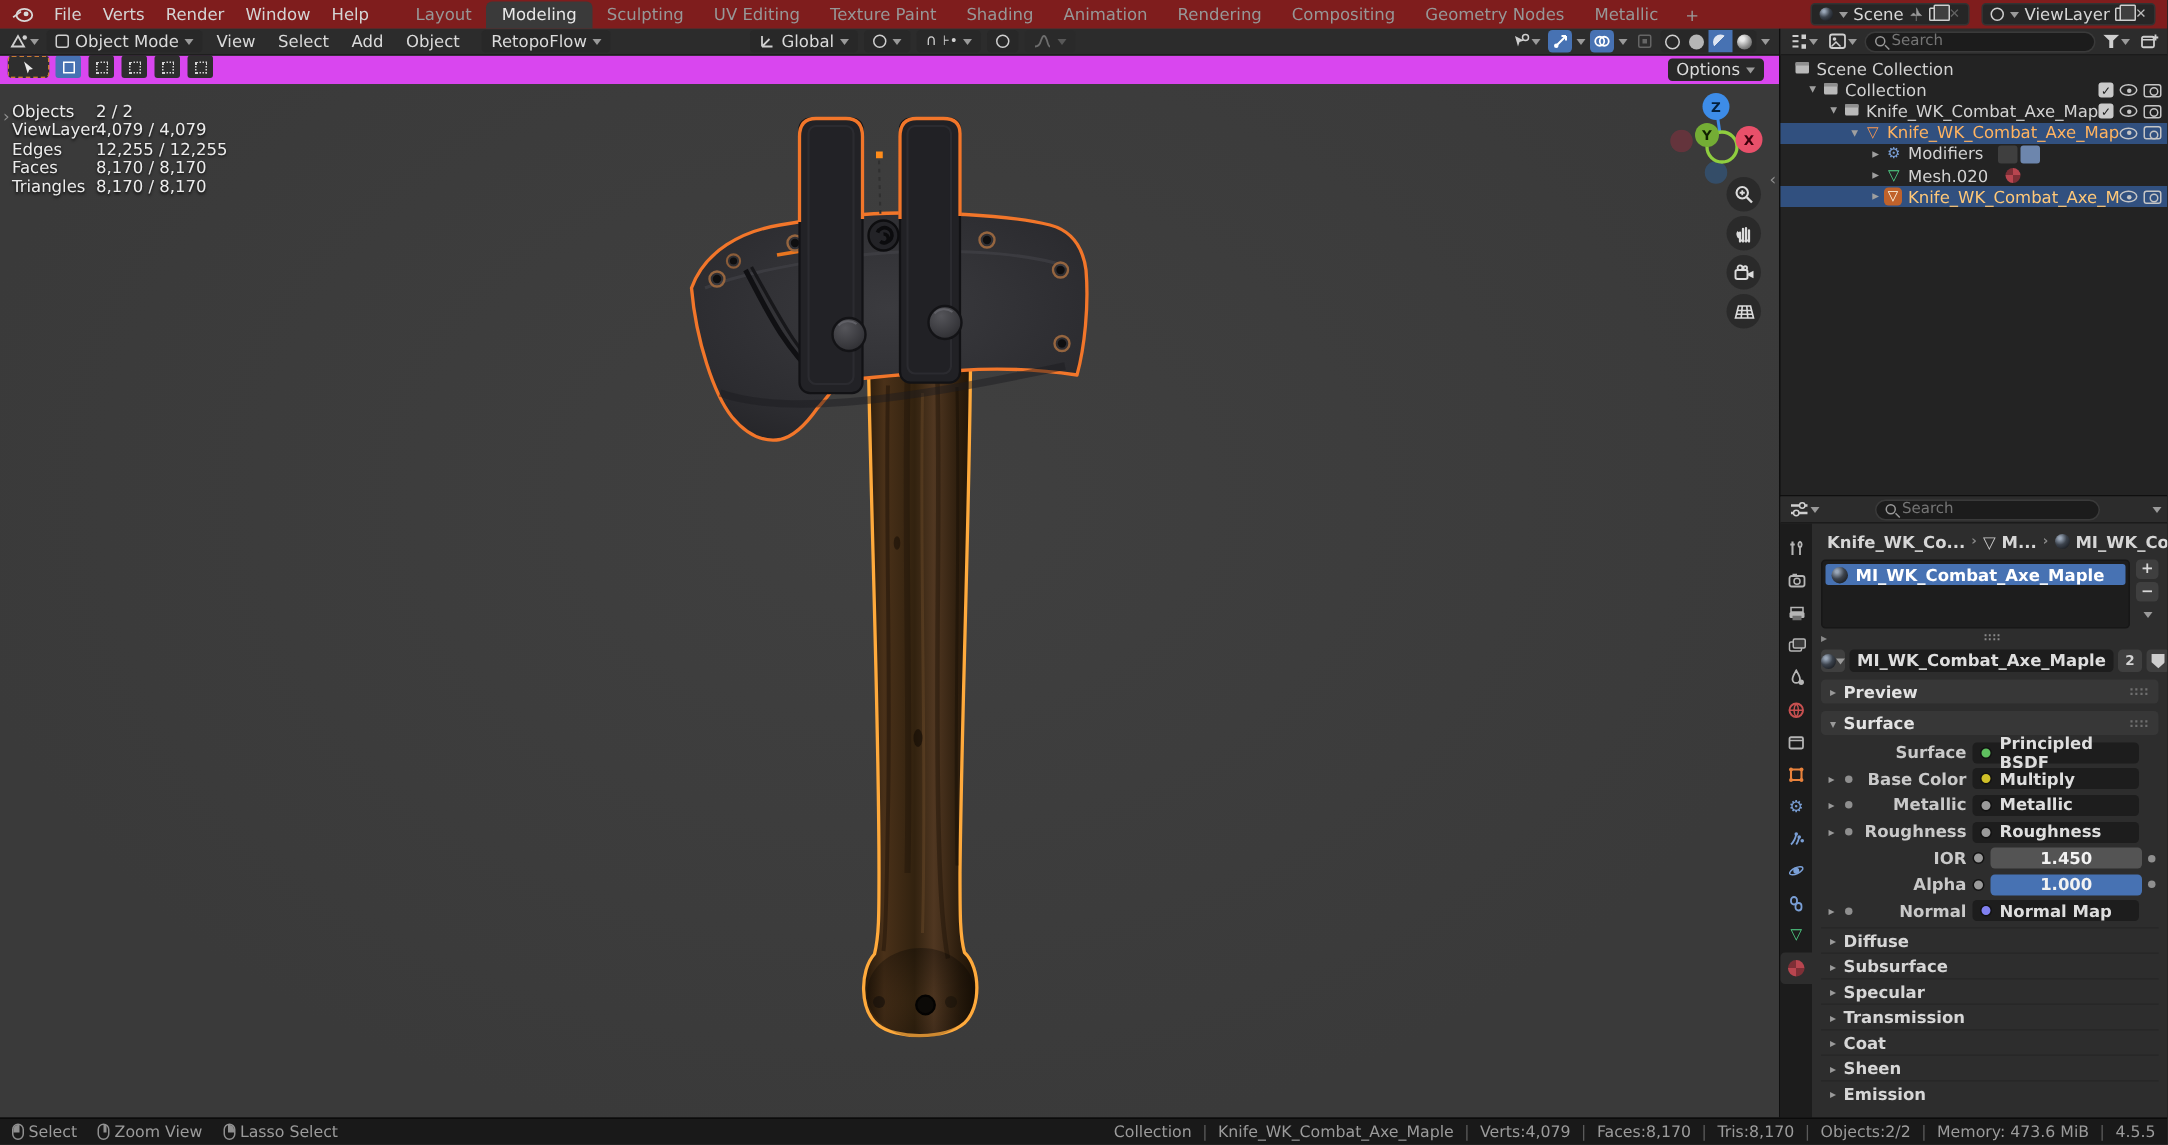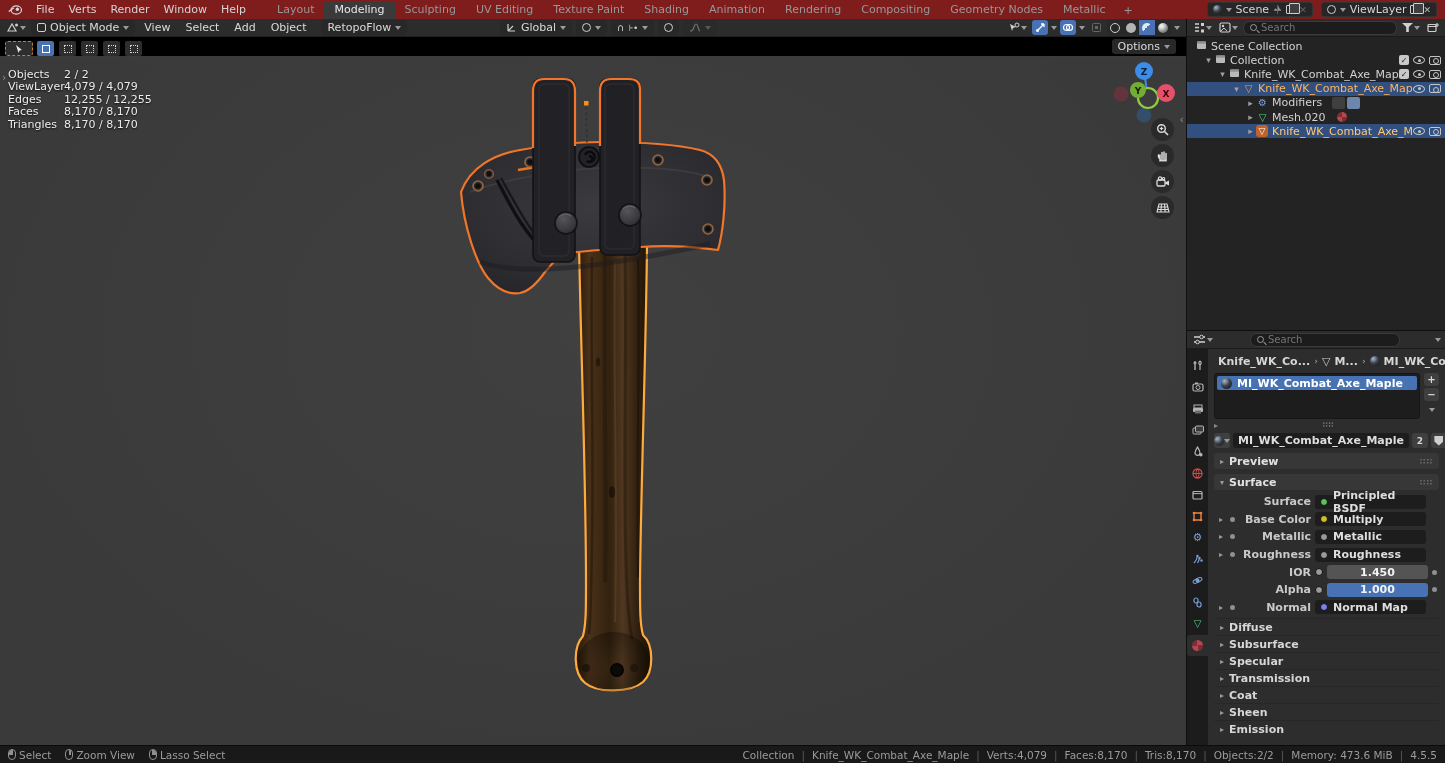--- a/index.html
+++ b/index.html
@@ -18,21 +18,21 @@
   .tab-add { padding:2px 8px; color:#9a9a9a; }
   .scene-block { position:absolute; right:8px; top:2px; display:flex; gap:8px; align-items:center; }
   .scene-pill { display:flex; align-items:center; gap:4px; background:#262626; border:1px solid #333;
                 border-radius:3px; padding:0 5px; height:15px; color:#d6d6d6; }
   .mini-ic { font-size:9px; color:#bdbdbd; }
 
   
   .vp { position:absolute; left:0; top:19px; width:1186px; height:726px; }
   .vp-header { height:18px; background:#2c2c2c; display:flex; align-items:center; padding:0 4px; gap:3px;
                border-bottom:1px solid #1e1e1e; position:relative; z-index:5;}
-  .vp-tools  { height:19px; background:#000000; display:flex; align-items:flex-end; padding:0 5px; gap:4px;
+  .vp-tools  { height:19px; background:#d946ef; display:flex; align-items:flex-start; padding:0 5px; gap:4px;
                position:relative; z-index:4; }
   .vp-canvas { position:absolute; left:0; top:38px; right:0; bottom:0; overflow:hidden;
                background:radial-gradient(ellipse at 50% 40%, #404040 0%, #3a3a3a 75%); }
   .pill { display:flex; align-items:center; gap:4px; background:#282828; border-radius:3px;
           padding:1px 6px; height:15px; color:#dadada; white-space:nowrap; }
   .hmenu { padding:1px 6px; color:#dadada; }
   .carrot { width:0; height:0; border-left:3px solid transparent; border-right:3px solid transparent;
             border-top:4px solid #9a9a9a; display:inline-block; }
   .sq-ic { width:9px; height:9px; border:1.5px solid #cfcfcf; border-radius:2px; display:inline-block; }
   .center-tools { position:absolute; left:500px; display:flex; gap:4px; align-items:center; }

